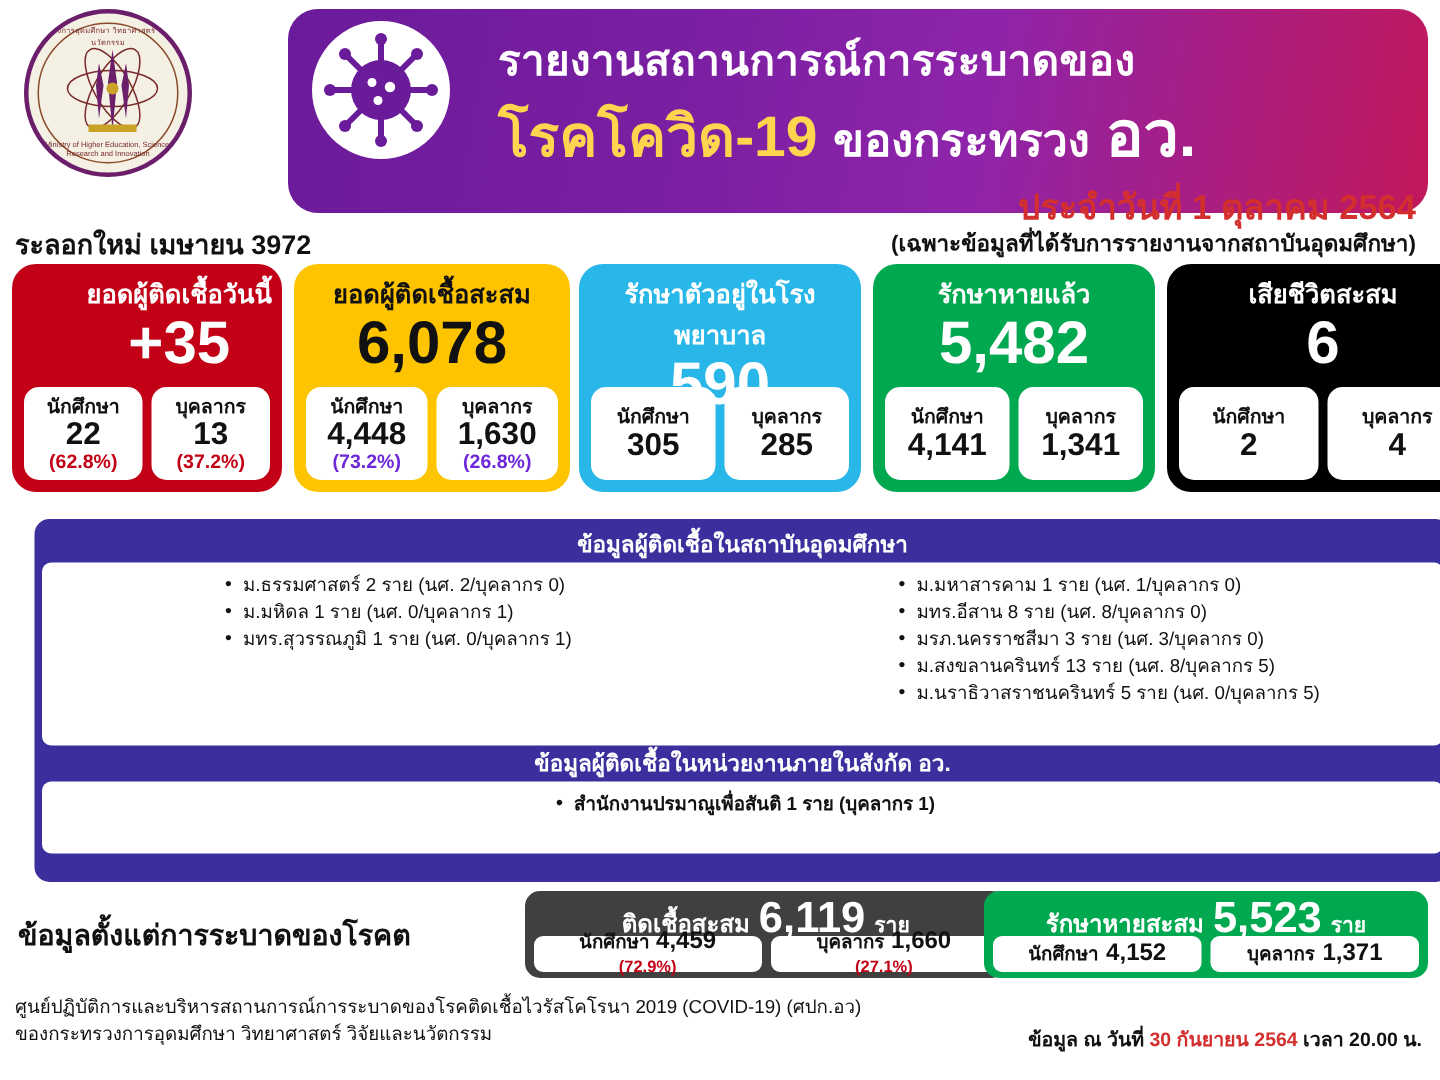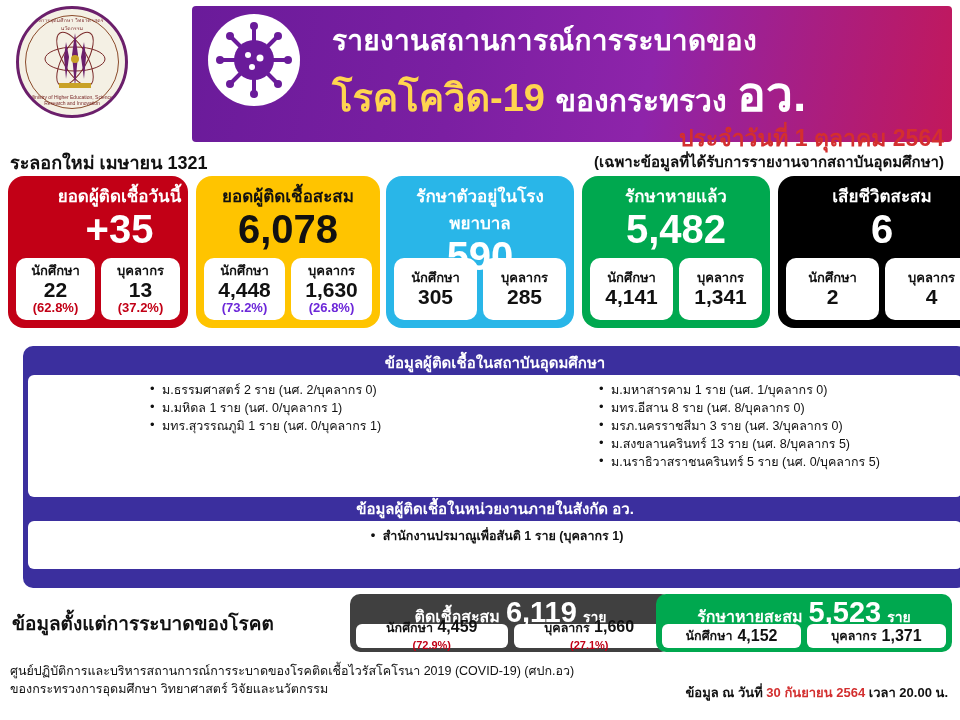--- a/index.html
+++ b/index.html
@@ -34,41 +34,41 @@
   .logo-text {
     position:absolute; left:0; top:0; width:100%; height:100%;
     font-size:5px; color:#7a2a2a; text-align:center;
   }
   .logo-top-text { position:absolute; top:7px; left:0; width:100%; letter-spacing:0.2px; }
   .logo-bot-text { position:absolute; bottom:9px; left:0; width:100%; }
 
   .banner {
     position:absolute; left:192px; top:6px; width:760px; height:136px;
     background:linear-gradient(100deg,#6a1b9a 0%, #7b1fa2 35%, #8e24aa 60%, #c2185b 100%);
-    border-radius:4px;
+    border-radius:20px;
   }
   .virus-badge {
     position:absolute; left:16px; top:8px; width:92px; height:92px;
     border-radius:50%;
     background:#ffffff;
     display:flex; align-items:center; justify-content:center;
   }
   .banner-line1 {
     position:absolute; left:140px; top:12px;
     color:#ffffff; font-size:28px; font-weight:bold; letter-spacing:0.3px;
   }
   .banner-line2 {
     position:absolute; left:140px; top:50px;
     color:#ffd54f; font-size:38px; font-weight:bold;
   }
   .banner-line2 .white {
     color:#ffffff; font-size:30px;
   }
   .banner-line2 .big-white {
-    color:#ffffff; font-size:48px; font-weight:bold;
+    color:#ffffff; font-size:42px; font-weight:bold;
   }
 
   
   .date-line {
     position:absolute; right:16px; top:120px;
     color:#d32f2f; font-size:23px; font-weight:bold;
   }
   .date-sub {
     position:absolute; right:16px; top:150px;
     color:#111111; font-size:15px; font-weight:bold;
@@ -240,21 +240,21 @@
     <div class="banner-line1">รายงานสถานการณ์การระบาดของ</div>
     <div class="banner-line2">
       <span>โรคโควิด-19</span>
       <span class="white">ของกระทรวง</span>
       <span class="big-white">อว.</span>
     </div>
   </div>
 
   <div class="date-line">ประจำวันที่ 1 ตุลาคม 2564</div>
   <div class="date-sub">(เฉพาะข้อมูลที่ได้รับการรายงานจากสถาบันอุดมศึกษา)</div>
-  <div class="wave-label">ระลอกใหม่ เมษายน 1321</div>
+  <div class="wave-label">ระลอกใหม่ เมษายน 3972</div>
 </div>
 
 <div class="cards">
 
   <div class="card" id="card-today">
     <div class="title">ยอดผู้ติดเชื้อวันนี้</div>
     <div class="big">+35</div>
     <div class="sub-wrap">
       <div class="sub-box">
         <div class="lbl">นักศึกษา</div>

